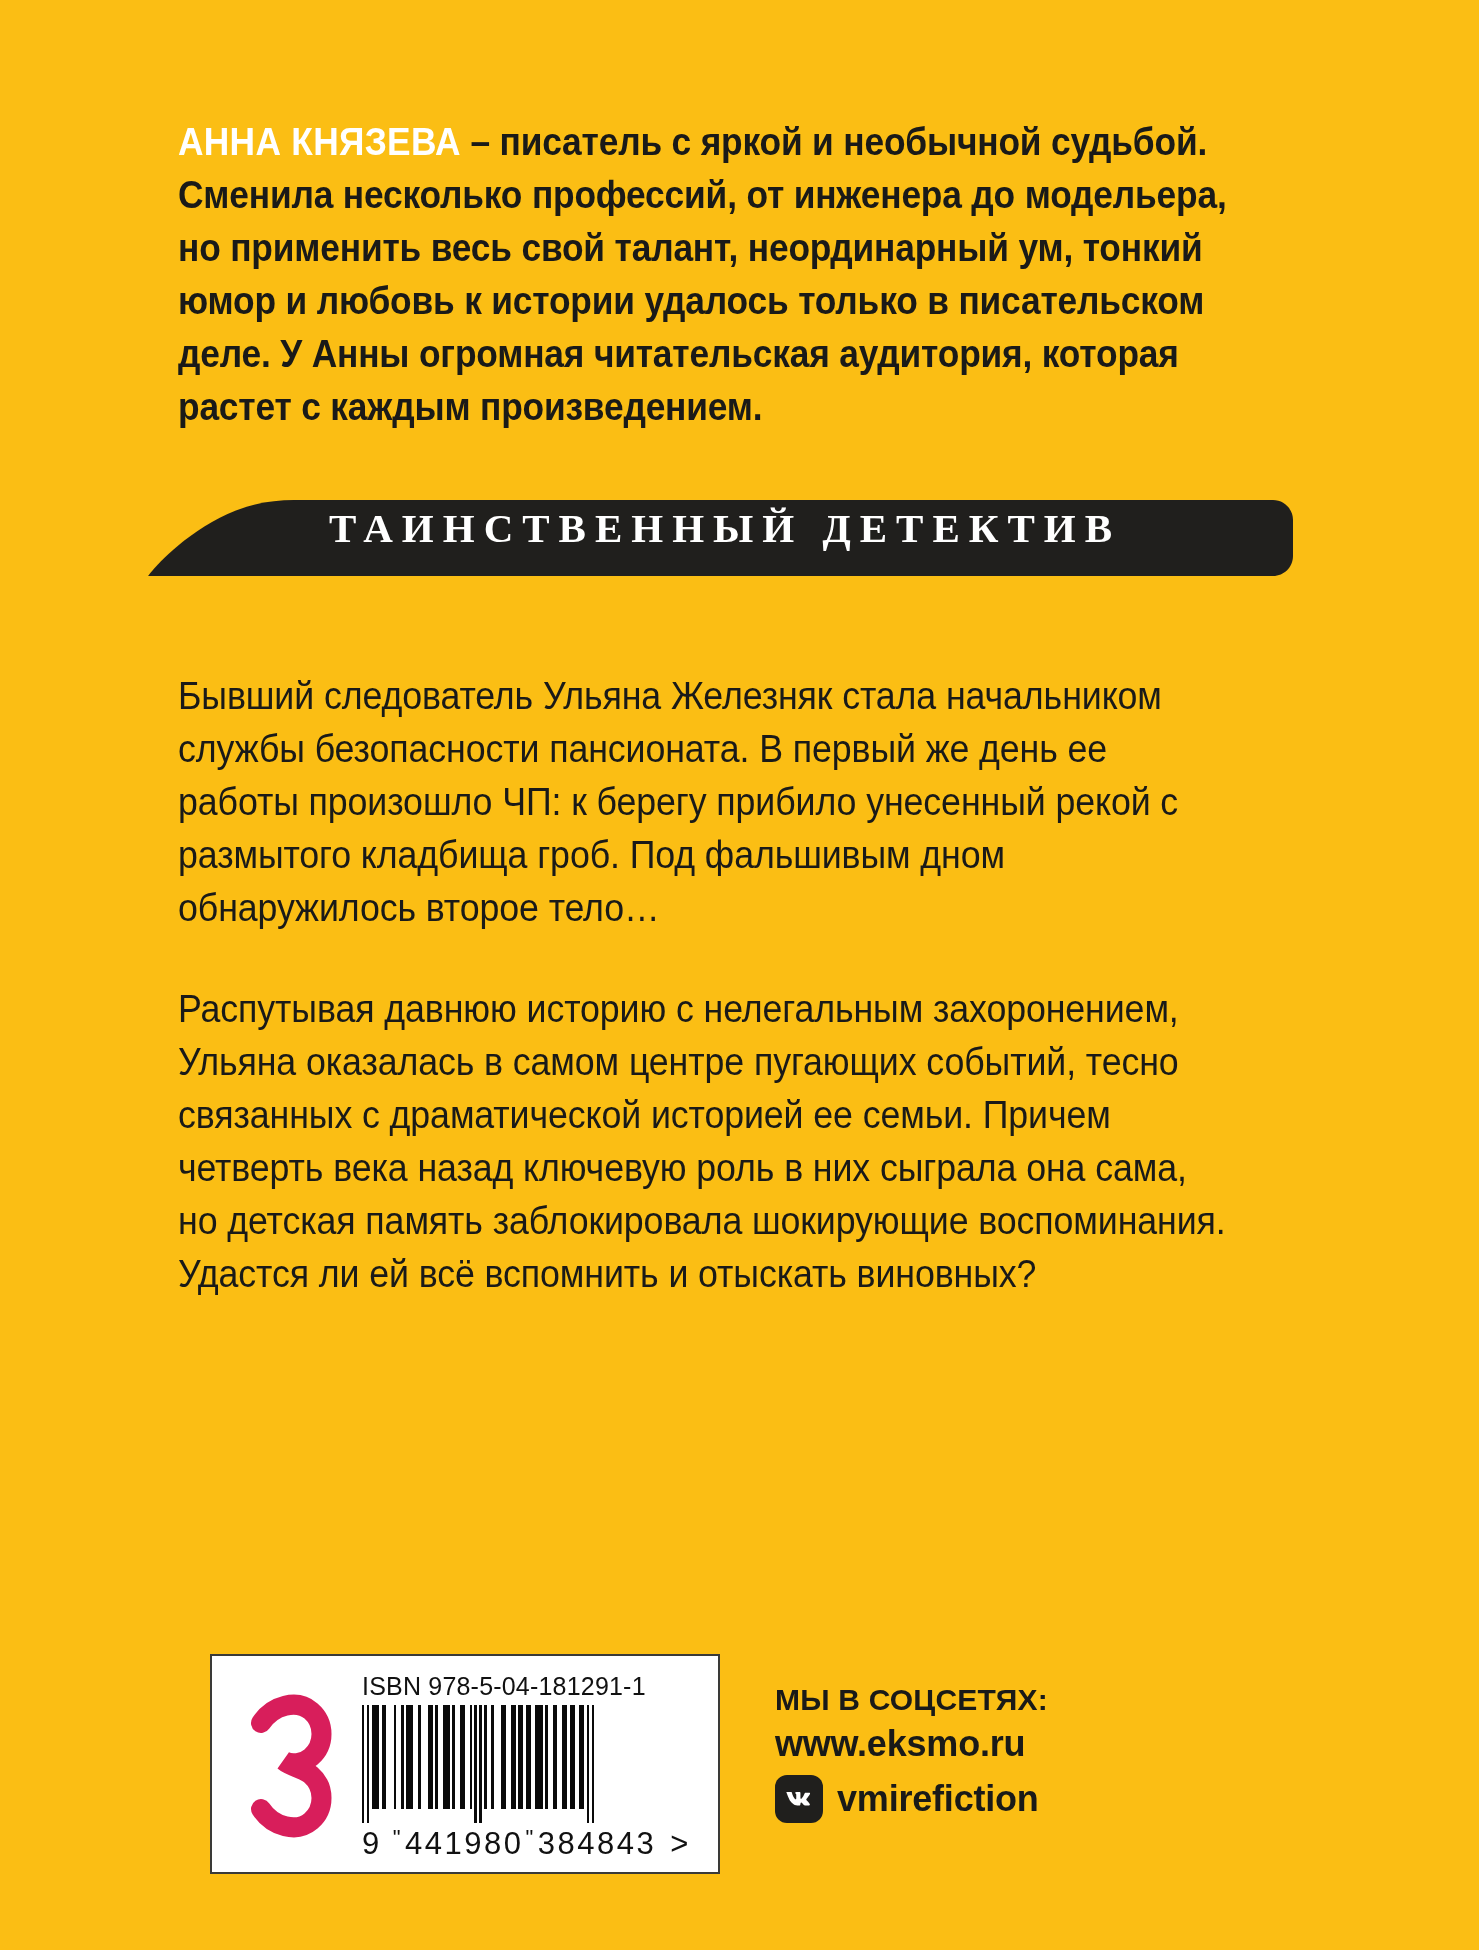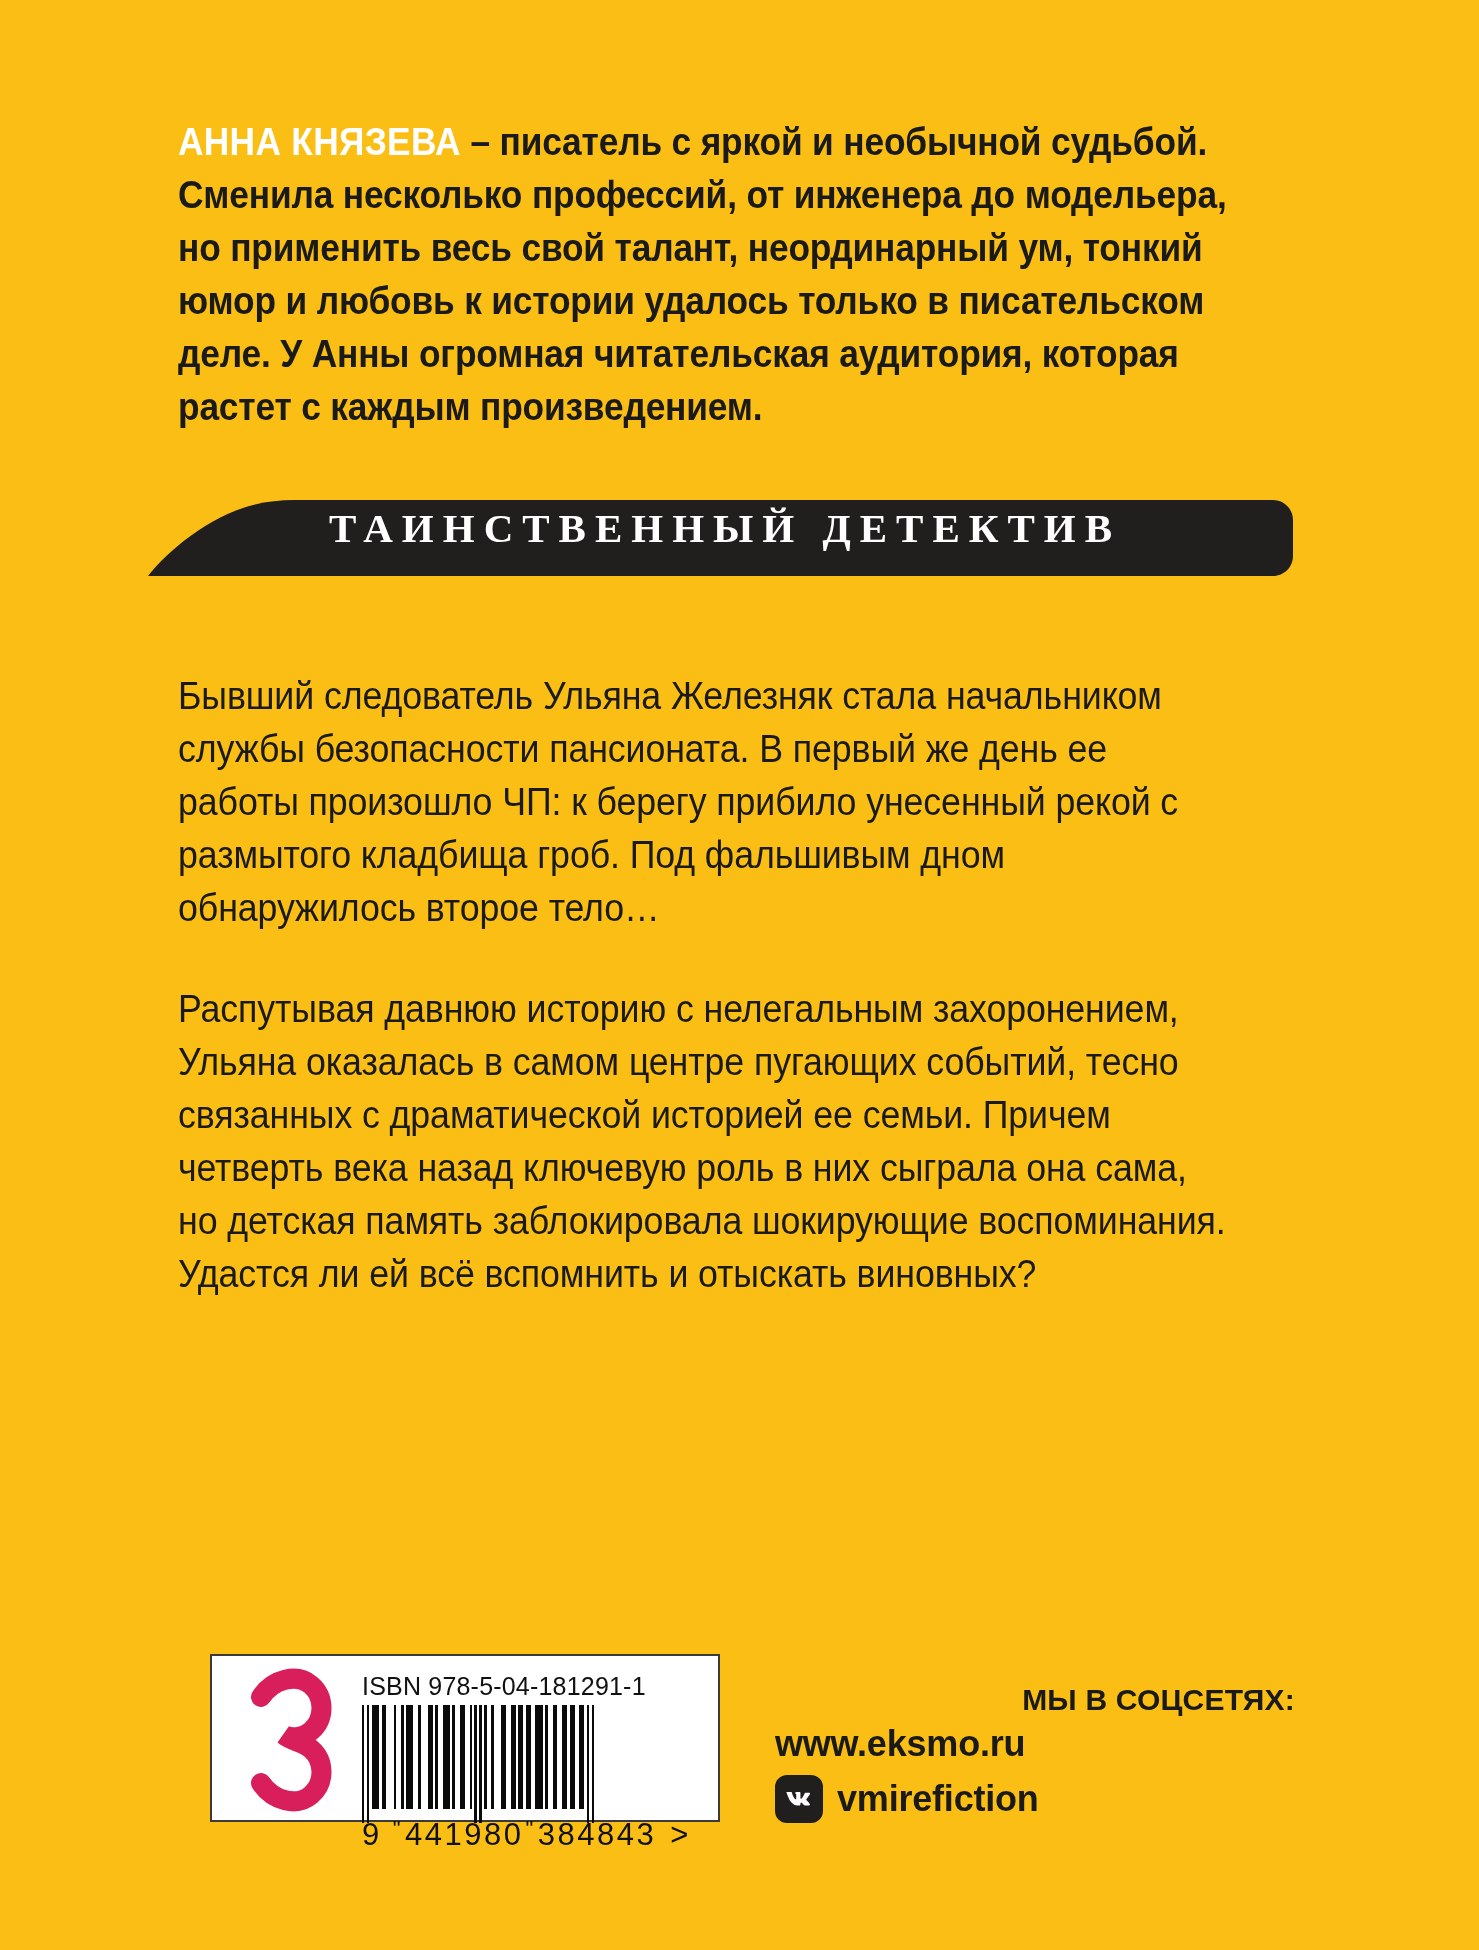--- a/index.html
+++ b/index.html
@@ -109,21 +109,21 @@
     width: 1479px;
     height: 260px;
   }
 
   
   .barcode-box {
     position: absolute;
     left: 210px;
     top: 14px;
     width: 510px;
-    height: 168px;
+    height: 220px;
     background: #FFFFFF;
     border: 2px solid #3A3A38;
     box-sizing: border-box;
     display: flex;
     align-items: stretch;
   }
   .eksmo-logo {
     width: 150px;
     display: flex;
     align-items: center;
@@ -202,21 +202,20 @@
     white-space: nowrap;
   }
   .social-label {
     margin-top: 27px;
     font-family: "Liberation Sans", sans-serif;
     font-size: 30px;
     font-weight: 700;
     color: #1A1A18;
     letter-spacing: 0.2px;
     line-height: 1.15;
-    text-align: right;
   }
   .social-url {
     margin-top: 6px;
     font-family: "Liberation Sans", sans-serif;
     font-size: 36px;
     font-weight: 700;
     color: #1A1A18;
     letter-spacing: -0.2px;
     line-height: 1.1;
   }

